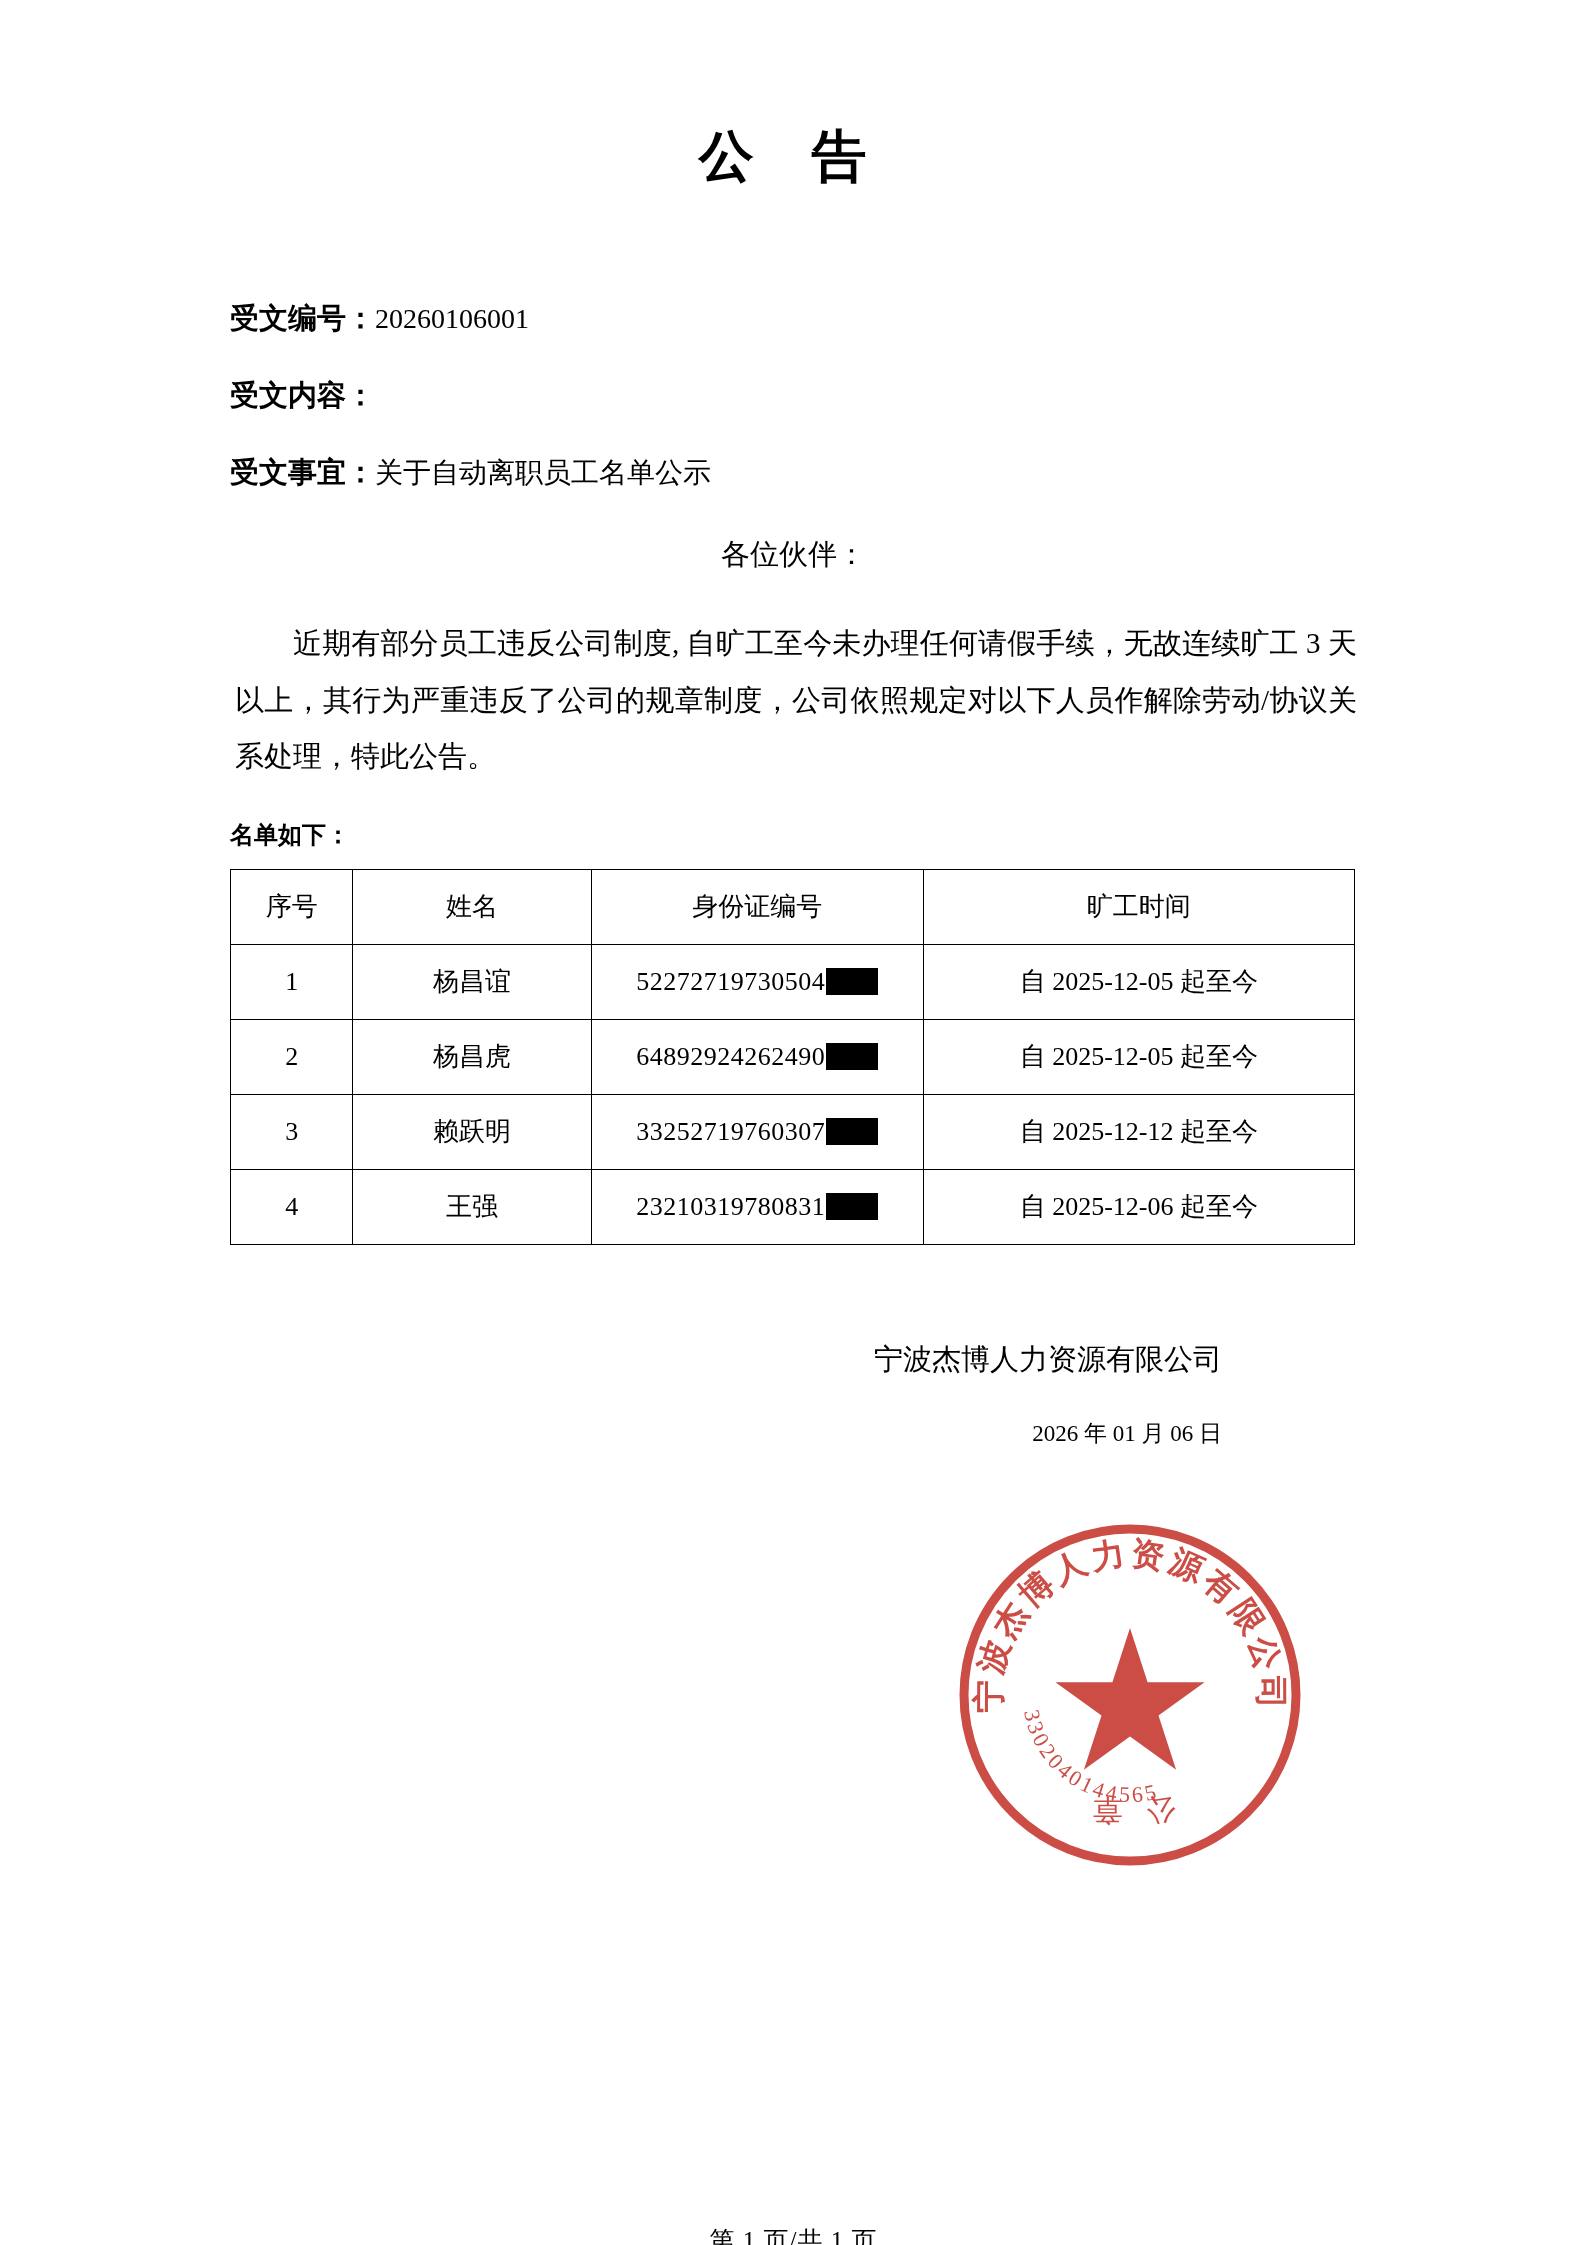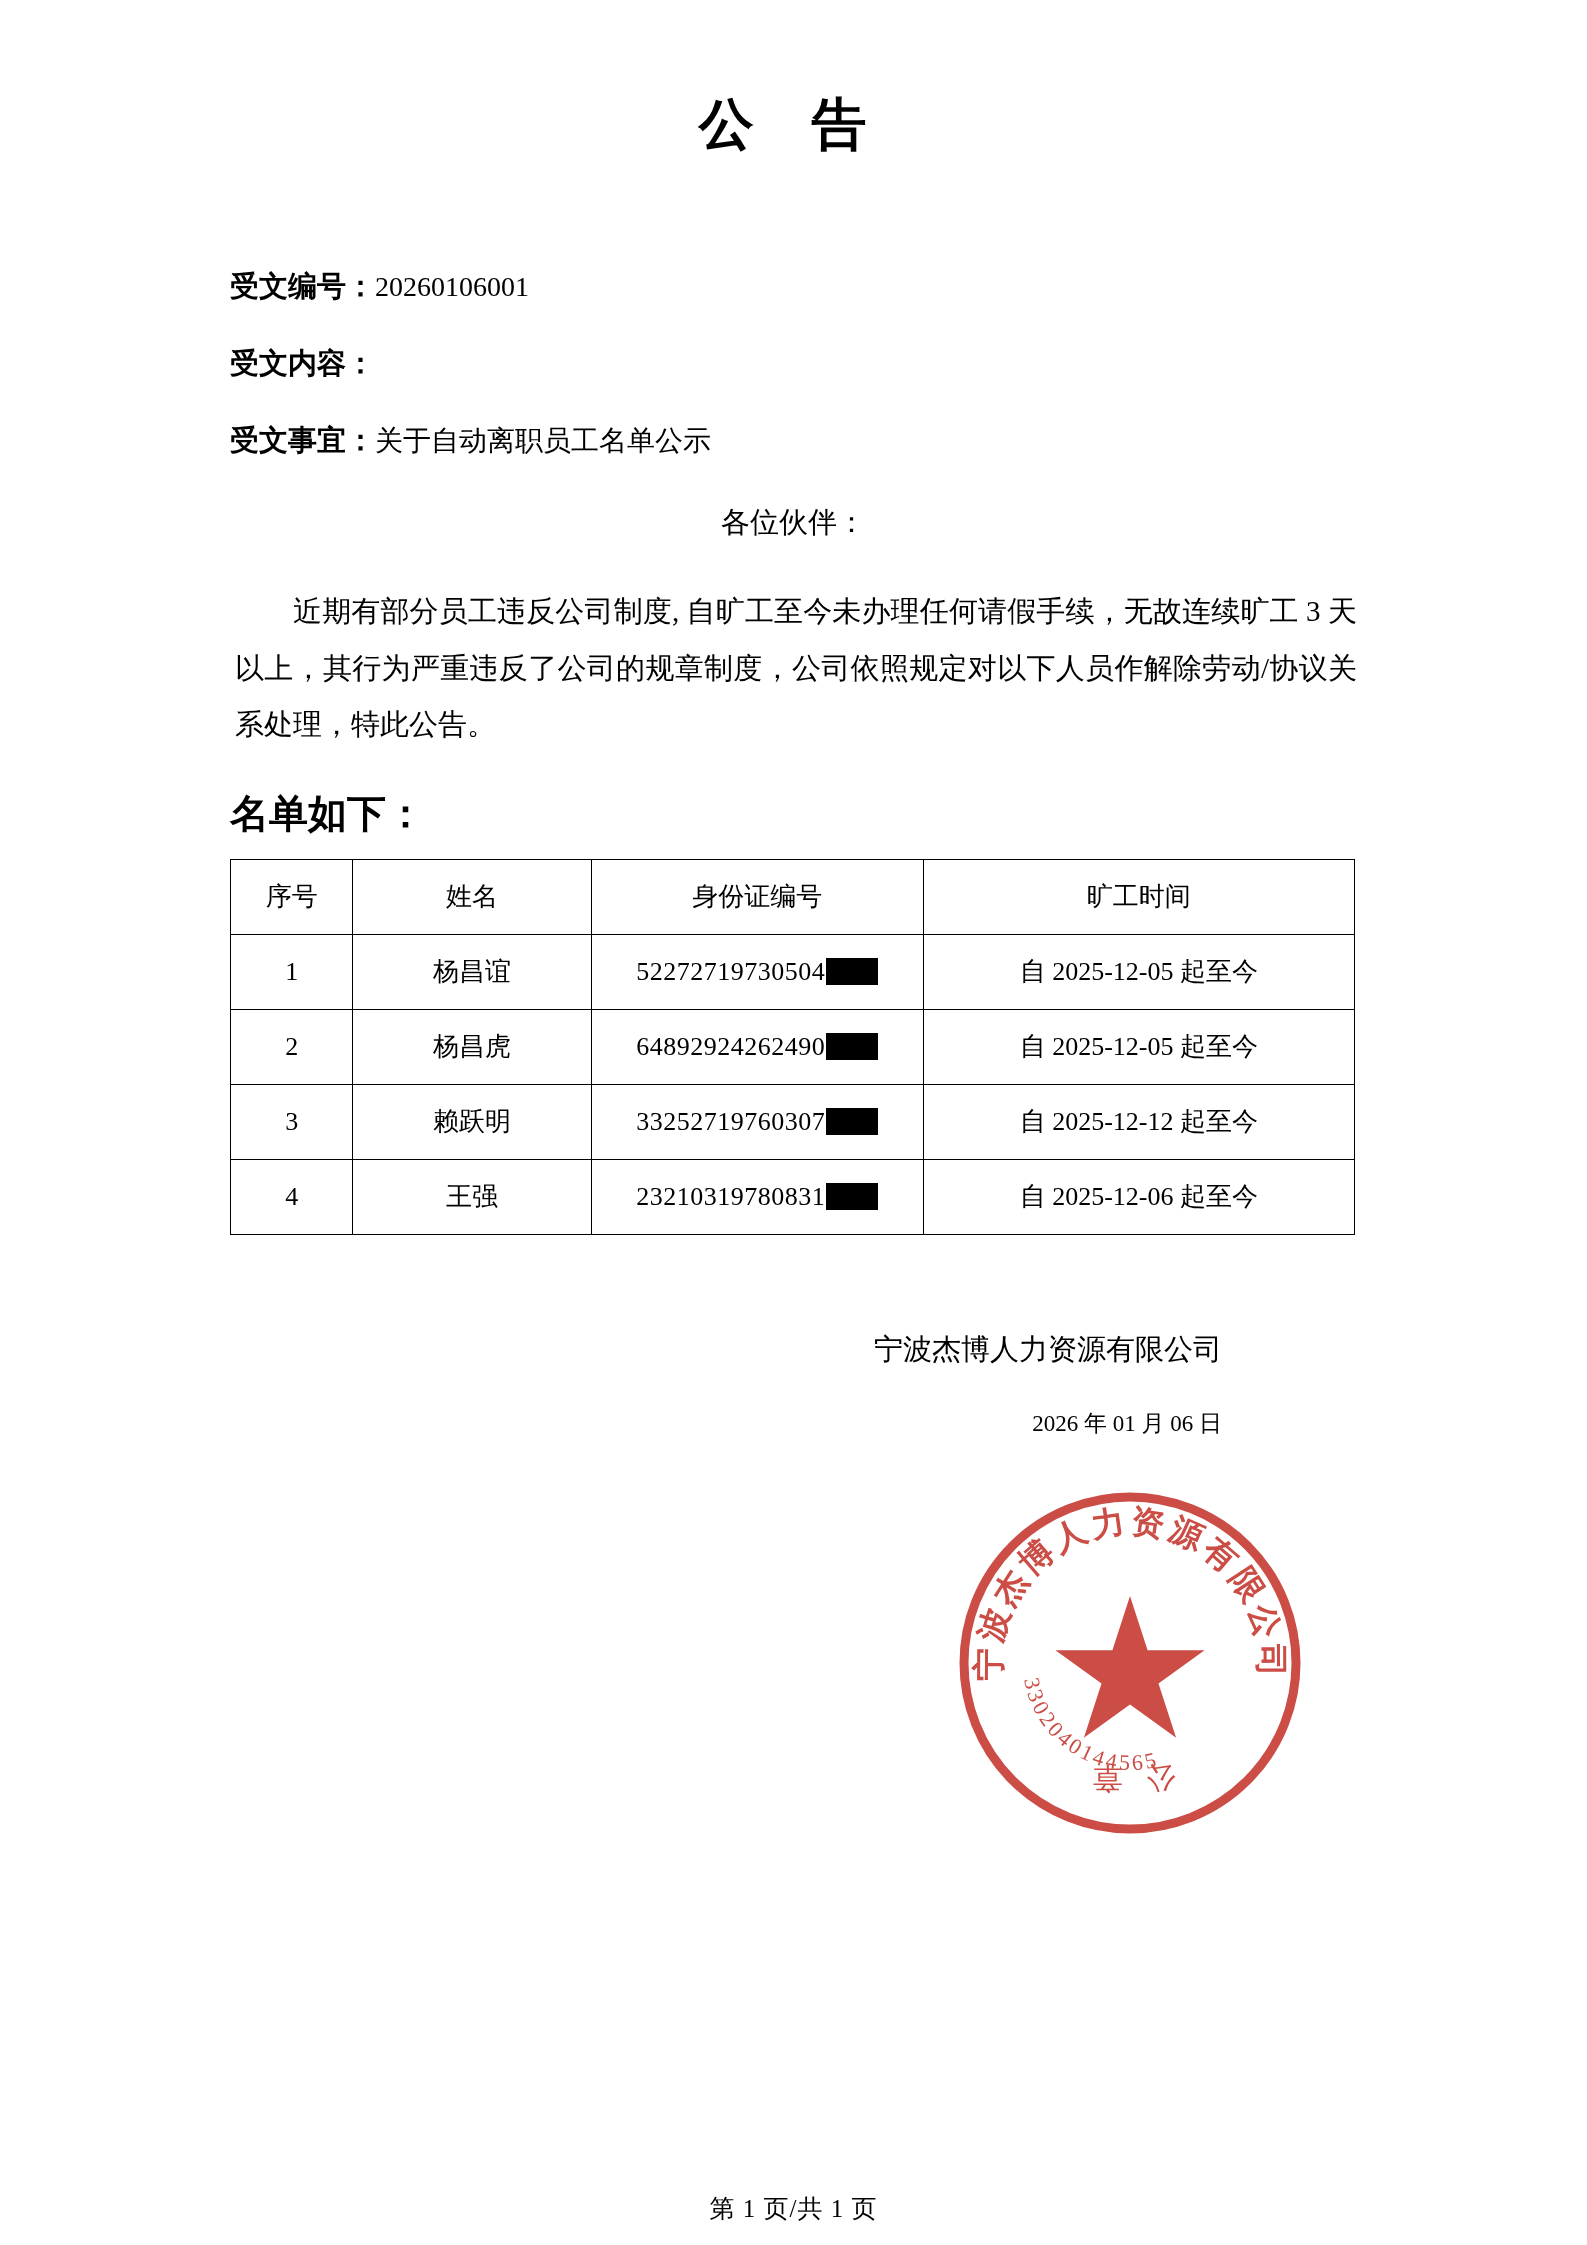--- a/index.html
+++ b/index.html
@@ -20,21 +20,21 @@
     width: 1587px;
     height: 2245px;
     box-sizing: border-box;
     padding: 0 230px;
   }
   .doc-title {
     text-align: center;
     font-size: 55px;
     font-weight: bold;
     letter-spacing: 22px;
-    margin-top: 88px;
+    margin-top: 120px;
     margin-bottom: 0;
     font-family: "Liberation Serif", "DejaVu Serif", serif;
   }
   .meta-block {
     margin-top: 110px;
   }
   .meta-line {
     font-size: 29px;
     line-height: 1.0;
     margin-bottom: 48px;
@@ -55,21 +55,21 @@
   }
   .body-para {
     font-size: 29px;
     line-height: 1.95;
     text-align: justify;
     text-justify: inter-ideograph;
     text-indent: 58px;
     margin: 0 0 34px 5px;
   }
   .list-label {
-    font-size: 39px;
+    font-size: 24px;
     font-weight: bold;
     margin-bottom: 18px;
   }
   table.name-table {
     border-collapse: collapse;
     width: 1125px;
     table-layout: fixed;
   }
   table.name-table td, table.name-table th {
     border: 1px solid #000000;

